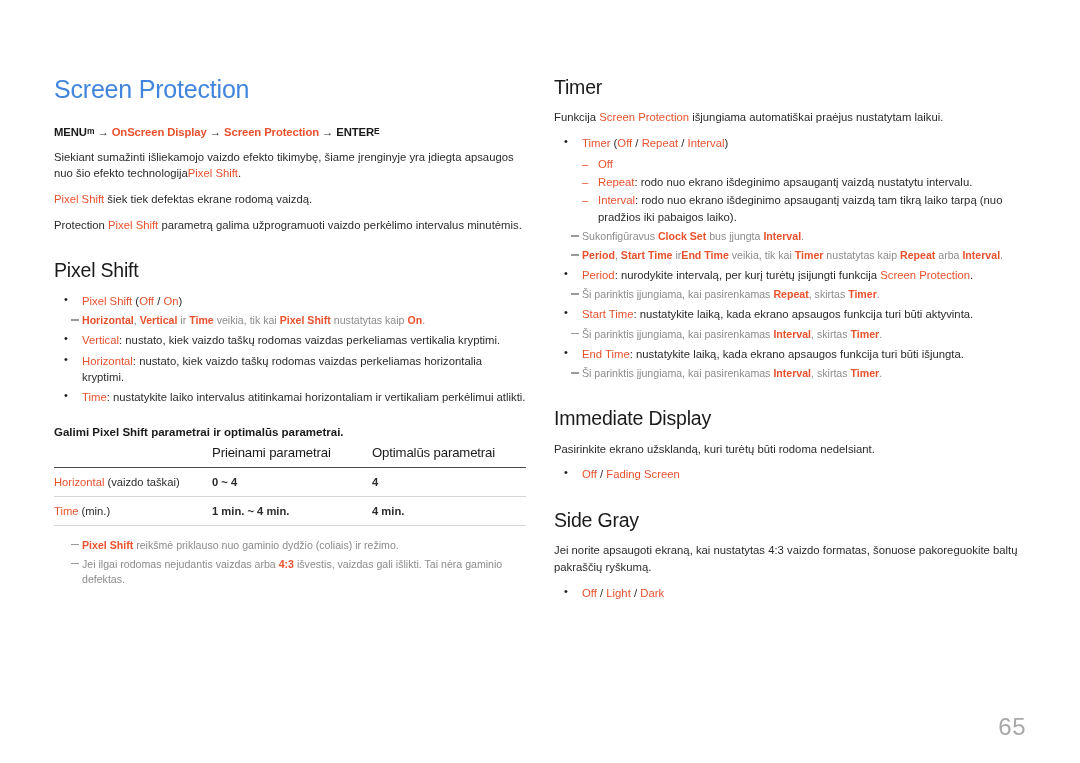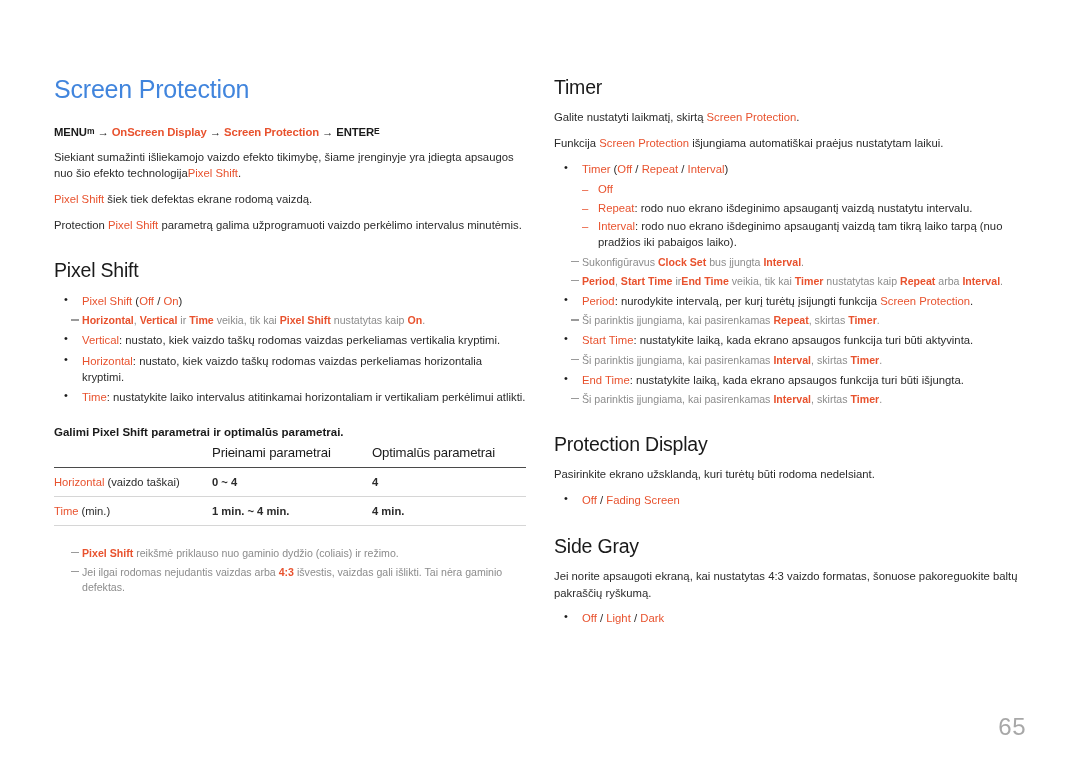--- a/index.html
+++ b/index.html
@@ -116,21 +116,21 @@
   p.tbl-caption {
     font-size: 11.5px;
     font-weight: bold;
     margin: 20px 0 6px 0;
     color: #1a1a1a;
   }
   table.params {
     width: 472px;
     border-collapse: collapse;
     font-size: 11.2px;
-    margin-bottom: 20px;
+    margin-bottom: 12px;
   }
   table.params th {
     font-weight: 400;
     font-size: 13.2px;
     color: #1a1a1a;
     text-align: left;
     padding: 1px 0 7px 0;
     border: none;
     letter-spacing: -0.15px;
   }
@@ -227,21 +227,20 @@
     <div>
         <div class="note"><span class="or-b">Pixel Shift</span><span class="gr"> reikšmė priklauso nuo gaminio dydžio (coliais) ir režimo.</span></div>
         <div class="note"><span class="gr">Jei ilgai rodomas nejudantis vaizdas arba </span><span class="or-b">4:3</span><span class="gr"> išvestis, vaizdas gali išlikti. Tai nėra gaminio defektas.</span></div>
       </div>
   </div>
 
   <div class="col col-right">
 
     <h2 class="sec-title first">Timer</h2>
     <div>
-        <p class="para"><span>Galite nustatyti laikmatį, skirtą </span><span class="or">Screen Protection</span><span>.</span></p>
         <p class="para"><span>Funkcija </span><span class="or">Screen Protection</span><span> išjungiama automatiškai praėjus nustatytam laikui.</span></p>
       </div>
     <div>
         <ul class="bl">
           <li class="bullet"><span class="or">Timer</span><span> (</span><span class="or">Off</span><span> / </span><span class="or">Repeat</span><span> / </span><span class="or">Interval</span><span>)</span></li>
           <li class="dash"><span class="or">Off</span></li>
           <li class="dash"><span class="or">Repeat</span><span>: rodo nuo ekrano išdeginimo apsaugantį vaizdą nustatytu intervalu.</span></li>
           <li class="dash"><span class="or">Interval</span><span>: rodo nuo ekrano išdeginimo apsaugantį vaizdą tam tikrą laiko tarpą (nuo pradžios iki pabaigos laiko).</span></li>
         </ul>
         <div class="note"><span class="gr">Sukonfigūravus </span><span class="or-b">Clock Set</span><span class="gr"> bus įjungta </span><span class="or-b">Interval</span><span class="gr">.</span></div>
@@ -253,21 +252,21 @@
         <ul class="bl">
           <li class="bullet"><span class="or">Start Time</span><span>: nustatykite laiką, kada ekrano apsaugos funkcija turi būti aktyvinta.</span></li>
         </ul>
         <div class="note"><span class="gr">Ši parinktis įjungiama, kai pasirenkamas </span><span class="or-b">Interval</span><span class="gr">, skirtas </span><span class="or-b">Timer</span><span class="gr">.</span></div>
         <ul class="bl">
           <li class="bullet"><span class="or">End Time</span><span>: nustatykite laiką, kada ekrano apsaugos funkcija turi būti išjungta.</span></li>
         </ul>
         <div class="note"><span class="gr">Ši parinktis įjungiama, kai pasirenkamas </span><span class="or-b">Interval</span><span class="gr">, skirtas </span><span class="or-b">Timer</span><span class="gr">.</span></div>
       </div>
 
-    <h2 class="sec-title">Protection Display</h2>
+    <h2 class="sec-title">Immediate Display</h2>
     <p class="para">Pasirinkite ekrano užsklandą, kuri turėtų būti rodoma nedelsiant.</p>
     <div>
         <ul class="bl">
           <li class="bullet"><span class="or">Off</span><span> / </span><span class="or">Fading Screen</span></li>
         </ul>
       </div>
 
     <h2 class="sec-title">Side Gray</h2>
     <p class="para">Jei norite apsaugoti ekraną, kai nustatytas 4:3 vaizdo formatas, šonuose pakoreguokite baltų pakraščių ryškumą.</p>
     <div>

